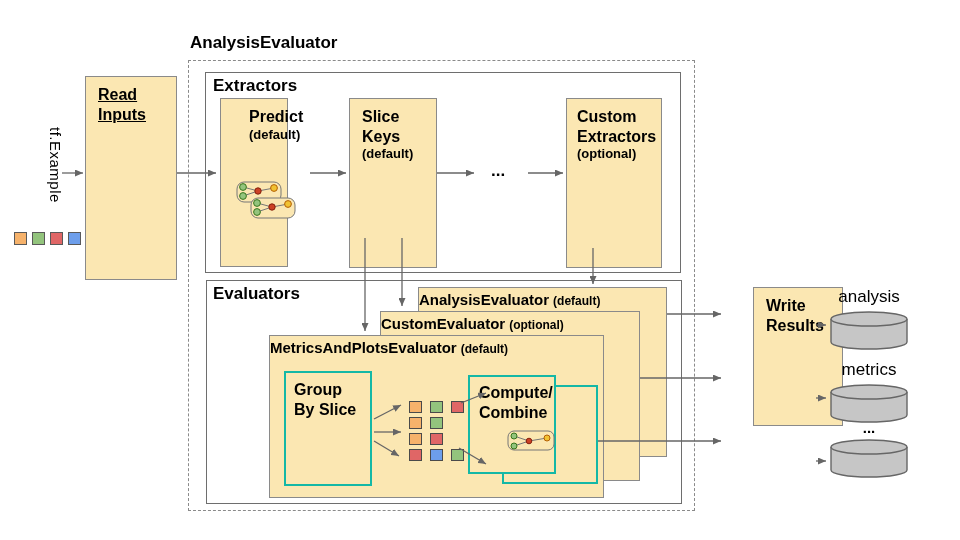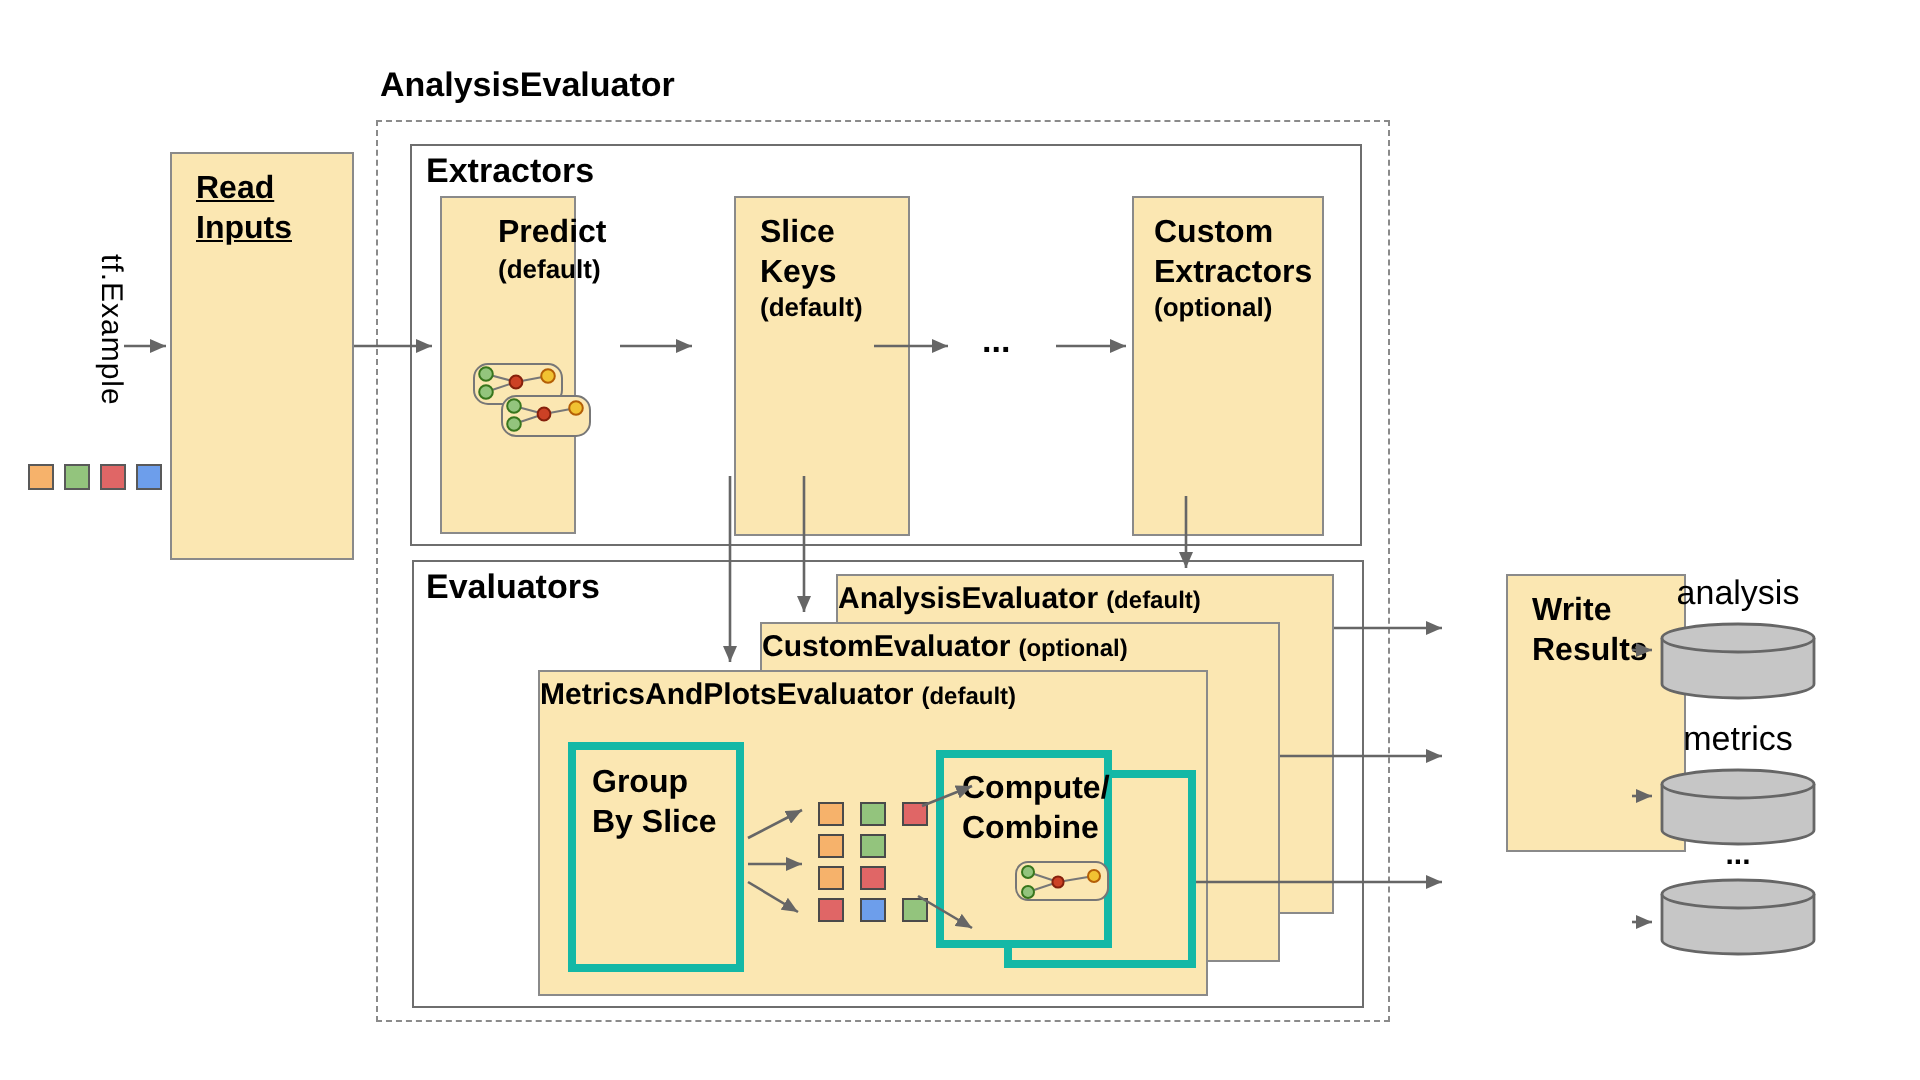--- a/index.html
+++ b/index.html
@@ -4,21 +4,21 @@
 <style>
   html,body{margin:0;padding:0;background:#fff;}
   .stage{
     position:relative;width:960px;height:540px;background:#fff;overflow:hidden;
     font-family:"Liberation Sans",sans-serif;color:#000;
   }
   .abs{position:absolute;box-sizing:border-box;}
   .dashed{border:1.5px dashed #8a8a8a;background:#ffffff;}
   .section{background:#ffffff;border:1px solid #6e6e6e;}
   .tanbox{background:#FBE7B2;border:1px solid #8a8a8a;}
-  .innerbox{background:#FBE7B2;border:4px solid #14b8a6;}
+  .innerbox{background:#FBE7B2;border:2px solid #14b8a6;}
   .diagram-title{font-weight:bold;font-size:17px;}
   .section-label{font-weight:bold;font-size:17px;}
   .box-title{font-weight:bold;font-size:16px;line-height:1.22;white-space:pre-line;padding:8px 5px 0 12px;}
   .box-sub{font-weight:bold;font-size:13px;line-height:1.15;padding:1px 5px 0 12px;}
   .eval-header{text-align:left;padding-top:3px;font-weight:bold;font-size:15px;white-space:nowrap;}
   .eval-sub{font-size:12px;margin-left:4px;}
   .vtext{writing-mode:vertical-rl;font-size:15px;letter-spacing:0.5px;}
   .dots{font-weight:bold;font-size:17px;}
   .legend{display:flex;gap:5px;}
   .legend .sq{width:11px;height:11px;border:1.5px solid #595959;display:inline-block;}
@@ -72,21 +72,21 @@
       <line x1="25" y1="26" x2="40" y2="30"></line>
         <line x1="25" y1="35" x2="40" y2="30"></line>
         <line x1="40" y1="30" x2="56" y2="27"></line>
     </g>
     <circle cx="25" cy="26" r="3.4" fill="#93C47D" stroke="#38761D"></circle>
     <circle cx="25" cy="35" r="3.4" fill="#93C47D" stroke="#38761D"></circle>
     <circle cx="40" cy="30" r="3.2" fill="#CC4125" stroke="#85200C"></circle>
     <circle cx="56" cy="27" r="3.4" fill="#F1C232" stroke="#B45F06"></circle>
   </svg>
 
-  <div class="abs tanbox" style="left:367px;top:98px;width:88px;height:170px;">
+  <div class="abs tanbox" style="left:349px;top:98px;width:88px;height:170px;">
     <div class="box-title">Slice
 Keys</div>
     <div class="box-sub">(default)</div>
   </div>
 
   <div class="abs dots" style="left:491px;top:161px;">...</div>
 
   <div class="abs tanbox" style="left:566px;top:98px;width:96px;height:170px;">
     <div class="box-title" style="padding-left:10px;">Custom
 Extractors</div>

